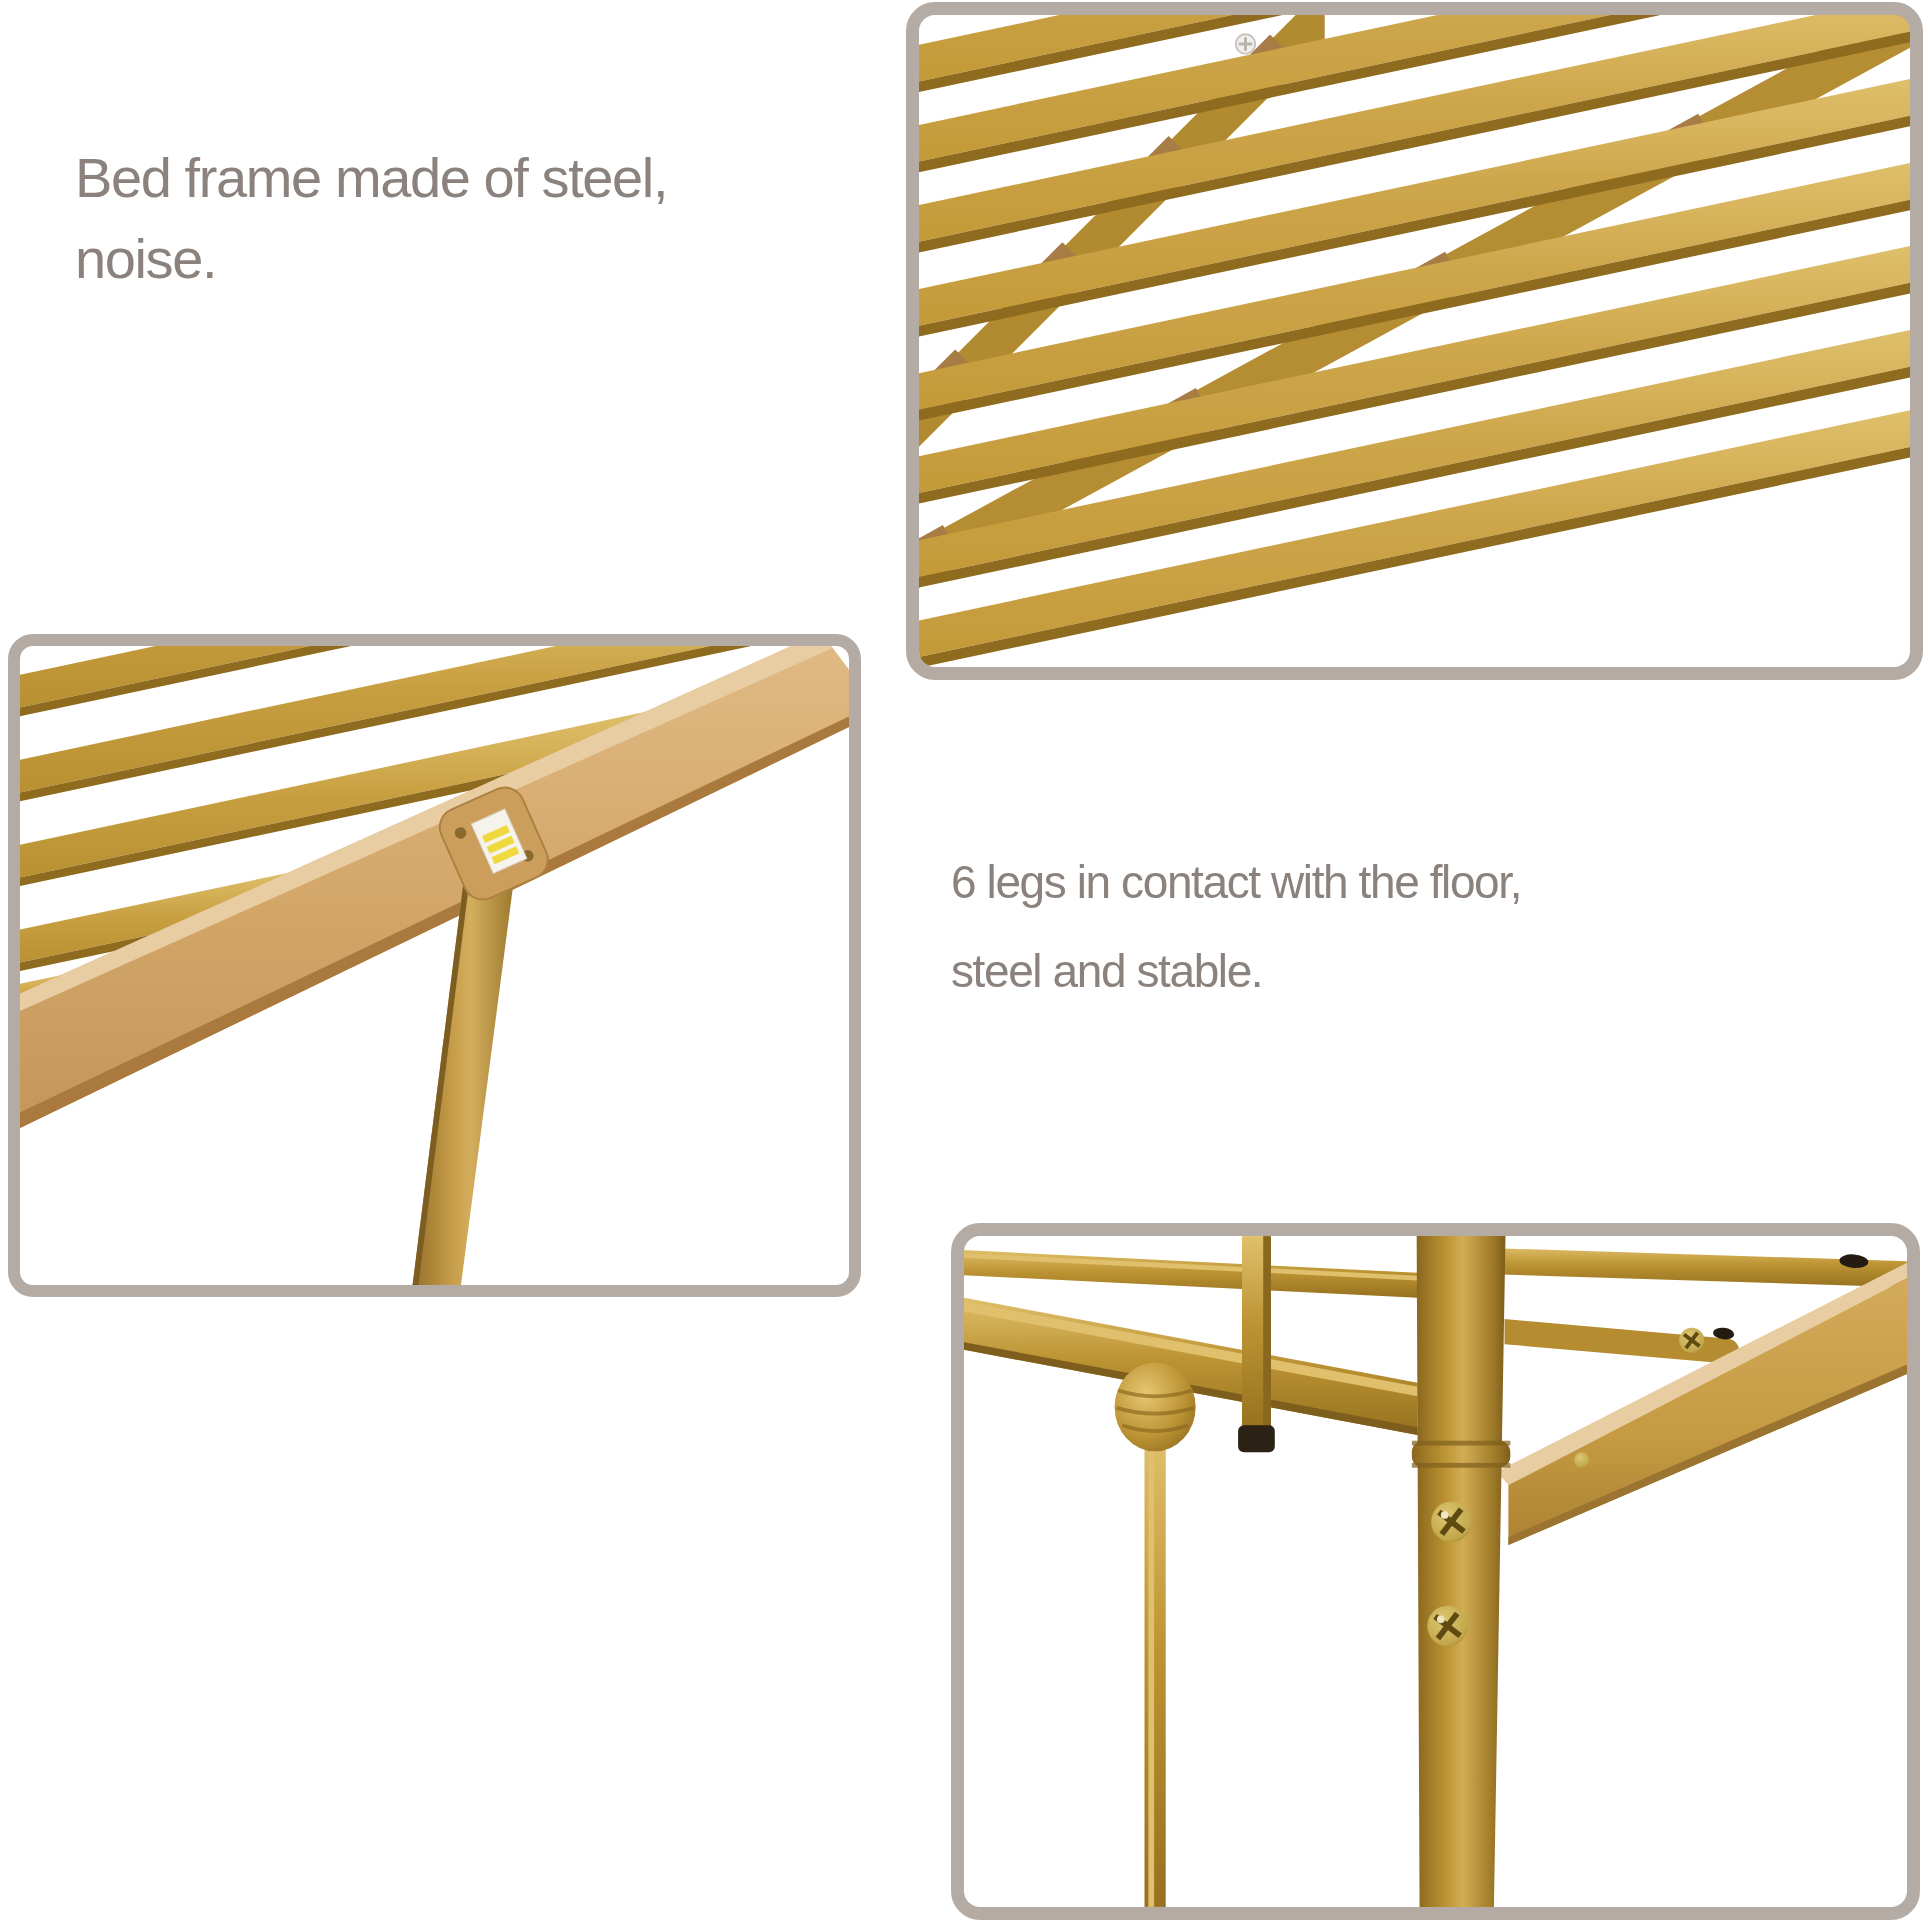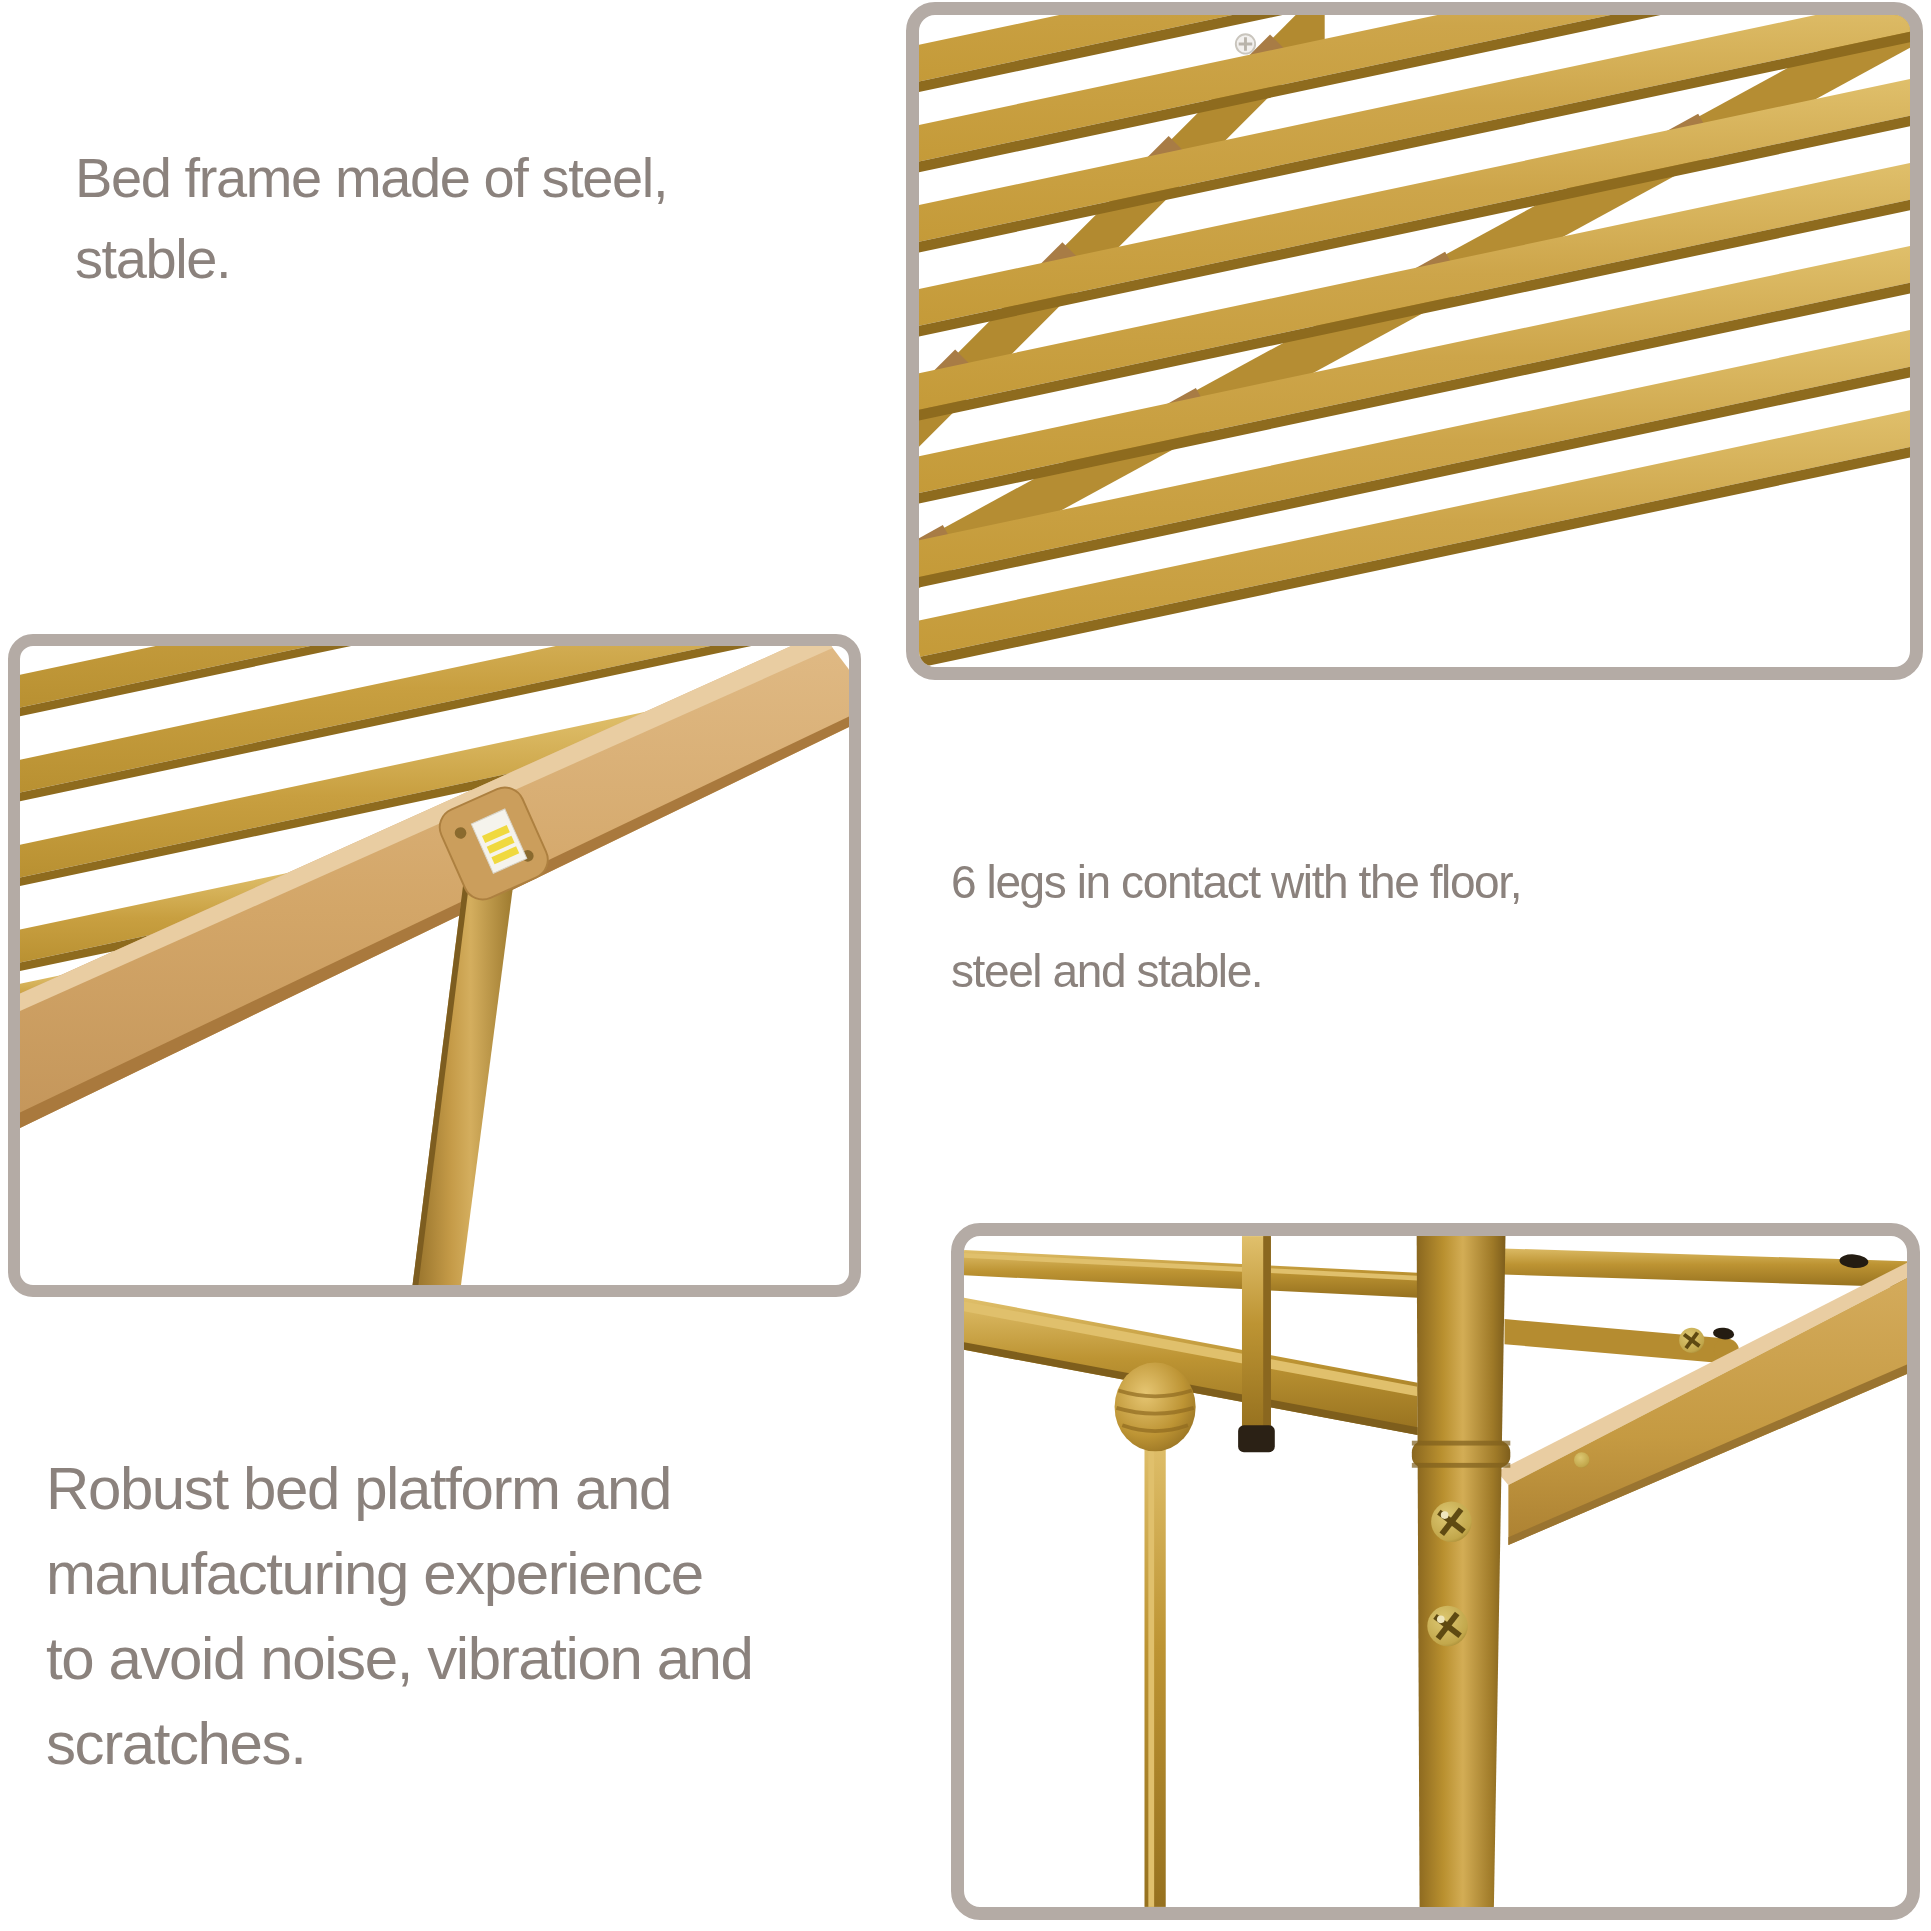--- a/index.html
+++ b/index.html
@@ -33,21 +33,21 @@
   #photo-corner{left:951px;top:1223px;width:943px;height:671px;}
   .photo svg{position:absolute;left:0;top:0;width:100%;height:100%;display:block;}
 </style>
 </head>
 <body>
 
 <div class="canvas">
 
   <section class="caption" id="caption-steel">
     <span class="cap-line">Bed frame made of steel,</span>
-    <span class="cap-line">stable.</span>
+    <span class="cap-line">noise.</span>
   </section>
 
   <figure class="photo" id="photo-slats">
     <svg viewBox="0 0 1026 675">
       <defs>
         <linearGradient id="slatFace" x1="0" y1="0" x2="0" y2="1">
           <stop offset="0" style="stop-color:var(--gold-light,#e0c06c)"></stop>
           <stop offset="0.45" style="stop-color:#cda54a"></stop>
           <stop offset="1" style="stop-color:var(--gold,#c49a38)"></stop>
         </linearGradient>
@@ -184,26 +184,20 @@
         </g>
       </g>
     </svg>
   </figure>
 
   <section class="caption" id="caption-legs">
     <span class="cap-line">6 legs in contact with the floor,</span>
     <span class="cap-line">steel and stable.</span>
   </section>
 
-  <section class="caption" id="caption-platform">
-    <span class="cap-line">Robust bed platform and</span>
-    <span class="cap-line">manufacturing experience</span>
-    <span class="cap-line">to avoid noise, vibration and</span>
-    <span class="cap-line">scratches.</span>
-  </section>
 
   <figure class="photo" id="photo-corner">
     <svg viewBox="0 0 977 695">
       <defs>
         <linearGradient id="tubeC" x1="0" y1="0" x2="0" y2="1">
           <stop offset="0" style="stop-color:var(--gold-light,#e0c06c)"></stop>
           <stop offset="0.45" style="stop-color:#bd9433"></stop>
           <stop offset="1" style="stop-color:#96711f"></stop>
         </linearGradient>
         <linearGradient id="legC" x1="0" y1="0" x2="1" y2="0">

